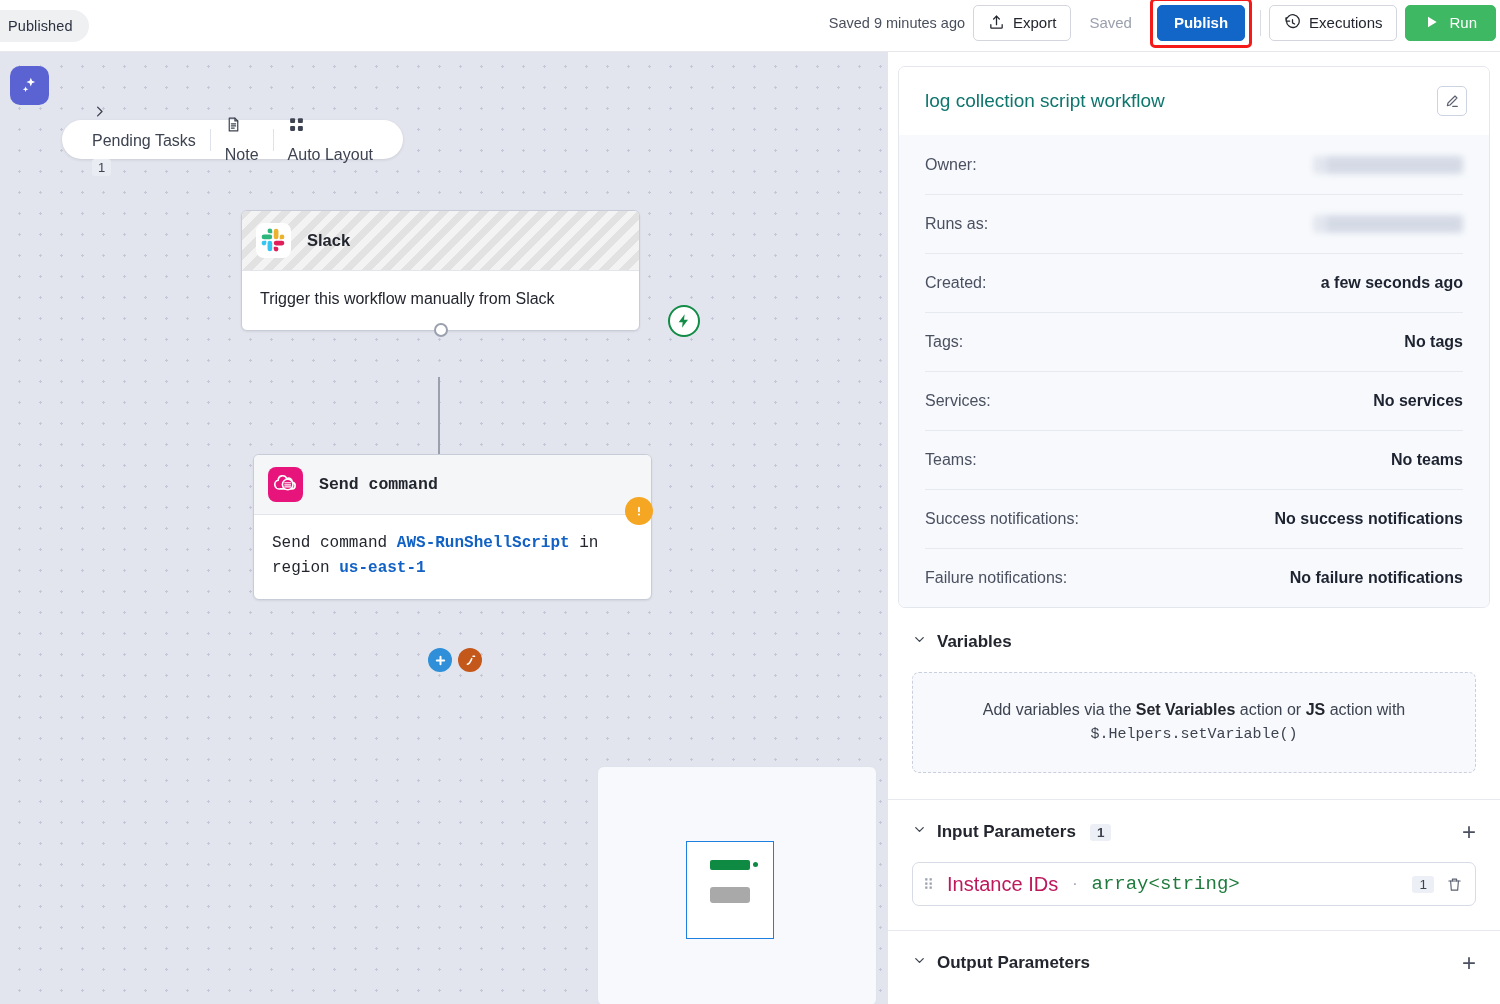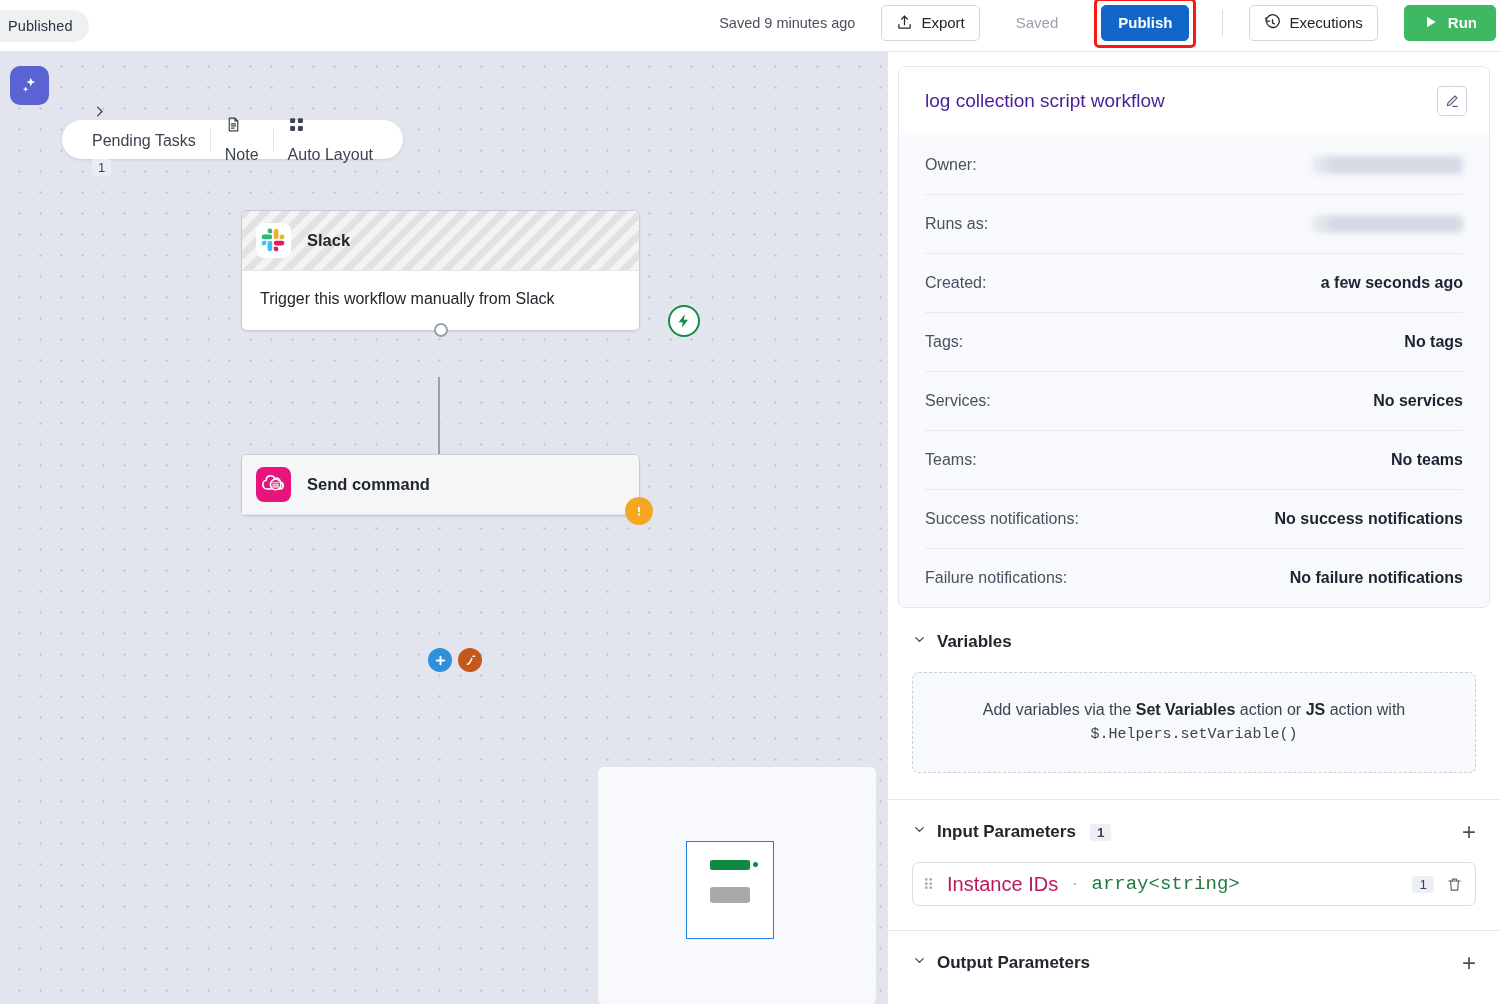--- a/index.html
+++ b/index.html
@@ -20,21 +20,21 @@
   .status-chip {
     position: absolute; left: -32px; top: 10px;
     height: 32px; padding: 0 16px 0 40px;
     display: flex; align-items: center;
     background: #eff0f2; color: #2b3140;
     border-radius: 16px; font-size: 14.5px; letter-spacing: .1px;
     white-space: nowrap;
   }
   .topbar-right {
     position: absolute; right: 0; top: 0; height: 45px;
-    display: flex; align-items: center; gap: 26px; padding-right: 4px;
+    display: flex; align-items: center; gap: 8px; padding-right: 4px;
   }
   .saved-text { font-size: 14.5px; color: #4a4f5c; white-space: nowrap; }
   .tb-btn {
     height: 36px; display: inline-flex; align-items: center; gap: 8px;
     padding: 0 14px; border: 1px solid #d3d6de; border-radius: 5px;
     background: #fff; font-size: 15px; color: #23262e; cursor: pointer;
     white-space: nowrap;
   }
   .tb-btn.ghost {
     border: none; background: transparent; color: #9aa0ad; cursor: default;
@@ -43,21 +43,21 @@
   .publish-wrap {
     position: relative; padding: 4px;
     border: 3px solid #f51a1a; border-radius: 5px; text-align: center;
   }
   .tb-btn.primary {
     background: #1266c8; border-color: #1266c8; color: #fff;
     font-weight: 600; padding: 0 16px;
   }
   .tb-btn.run {
     background: #3fb863; border-color: #3fb863; color: #fff;
-    font-weight: 700; padding: 0 18px;
+    font-weight: 400; padding: 0 18px;
   }
   .tb-sep { width: 1px; height: 26px; background: #d8dbe2; }
   .tb-icon { display: inline-flex; width: 17px; height: 17px; }
 
   
   .canvas {
     position: absolute; top: 52px; left: 0; width: 887px; height: 952px;
     background-color: #e3e5ee;
     background-image: radial-gradient(#c3c7d6 1.2px, transparent 1.2px);
     background-size: 21px 21px; background-position: 9px 4px;
@@ -131,21 +131,21 @@
     background: #fff; border-left: 1px solid #e3e5ea; overflow: hidden;
   }
   .card {
     margin: 14px 10px 0 10px; border: 1px solid #e4e7ee; border-radius: 7px;
     overflow: hidden; background: #fff;
   }
   .card-title-row {
     display: flex; align-items: center; justify-content: space-between;
     padding: 19px 22px 19px 26px; background: #fff;
   }
-  .card-title { font-size: 19px; color: #4c1d95; }
+  .card-title { font-size: 19px; color: #0f766e; }
   .pencil-btn {
     width: 30px; height: 30px; border: 1px solid #ccd3e2; border-radius: 5px;
     display: flex; align-items: center; justify-content: center; cursor: pointer;
     background: #fff;
   }
   .meta { background: #f7f9fc; padding: 0 26px; }
   .meta-row {
     display: flex; align-items: center; justify-content: space-between;
     height: 59px; border-top: 1px solid #e6e9f0;
   }
@@ -320,33 +320,36 @@
       <svg viewBox="0 0 24 24" width="16" height="16" fill="#128c46">
           <path d="M13 2L4 14h6l-1 8 9-12h-6z"></path>
         </svg>
     </div>
 
     <div class="edge-line" style="left:438px; top:325px; width:2px; height:122px;"></div>
     <svg style="position:absolute; left:430px; top:438px;" width="18" height="18" viewBox="0 0 18 18">
       <path d="M9 16L2.5 7h13z" fill="#9aa0ad"></path>
     </svg>
 
-    <div class="node" style="left:241px; top:402px; width:399px;">
+    <div class="node" style="left:253px; top:402px; width:399px;font-family:Liberation Mono, monospace;">
       <div class="node-hdr plain">
         <span class="node-icon">
           <svg viewBox="0 0 48 48" width="35" height="35">
             <rect x="0" y="0" width="48" height="48" rx="11" fill="#e7157b"></rect>
             <path d="M14 18a6 6 0 0111.6-2.1A5 5 0 0133 21a4.5 4.5 0 01-.5 9H17a5 5 0 01-3-12z" fill="none" stroke="#ffffff" stroke-width="2.3" stroke-linejoin="round"></path>
             <g transform="translate(27,24)">
               <circle cx="0" cy="0" r="7.2" fill="#e7157b" stroke="#ffffff" stroke-width="2.2"></circle>
               <path d="M-4 -2.4h8M-4 0.4h8M-4 3.2h8" stroke="#ffffff" stroke-width="1.6" stroke-linecap="round"></path>
             </g>
           </svg>
         </span>
         <span class="node-title">Send command</span>
+      </div>
+      <div class="node-body">
+        <span>Send command </span><b>AWS-RunShellScript</b><span> in region </span><b>us-east-1</b>
       </div>
     </div>
 
     <div class="badge-circle" style="left:625px; top:445px; width:28px; height:28px; background:#f5a623;">
       <svg viewBox="0 0 24 24" width="14" height="14" fill="#ffffff">
         <rect x="10.4" y="4.5" width="3.2" height="9.5" rx="1.6"></rect>
           <circle cx="12" cy="18" r="1.9"></circle>
       </svg>
     </div>
 

